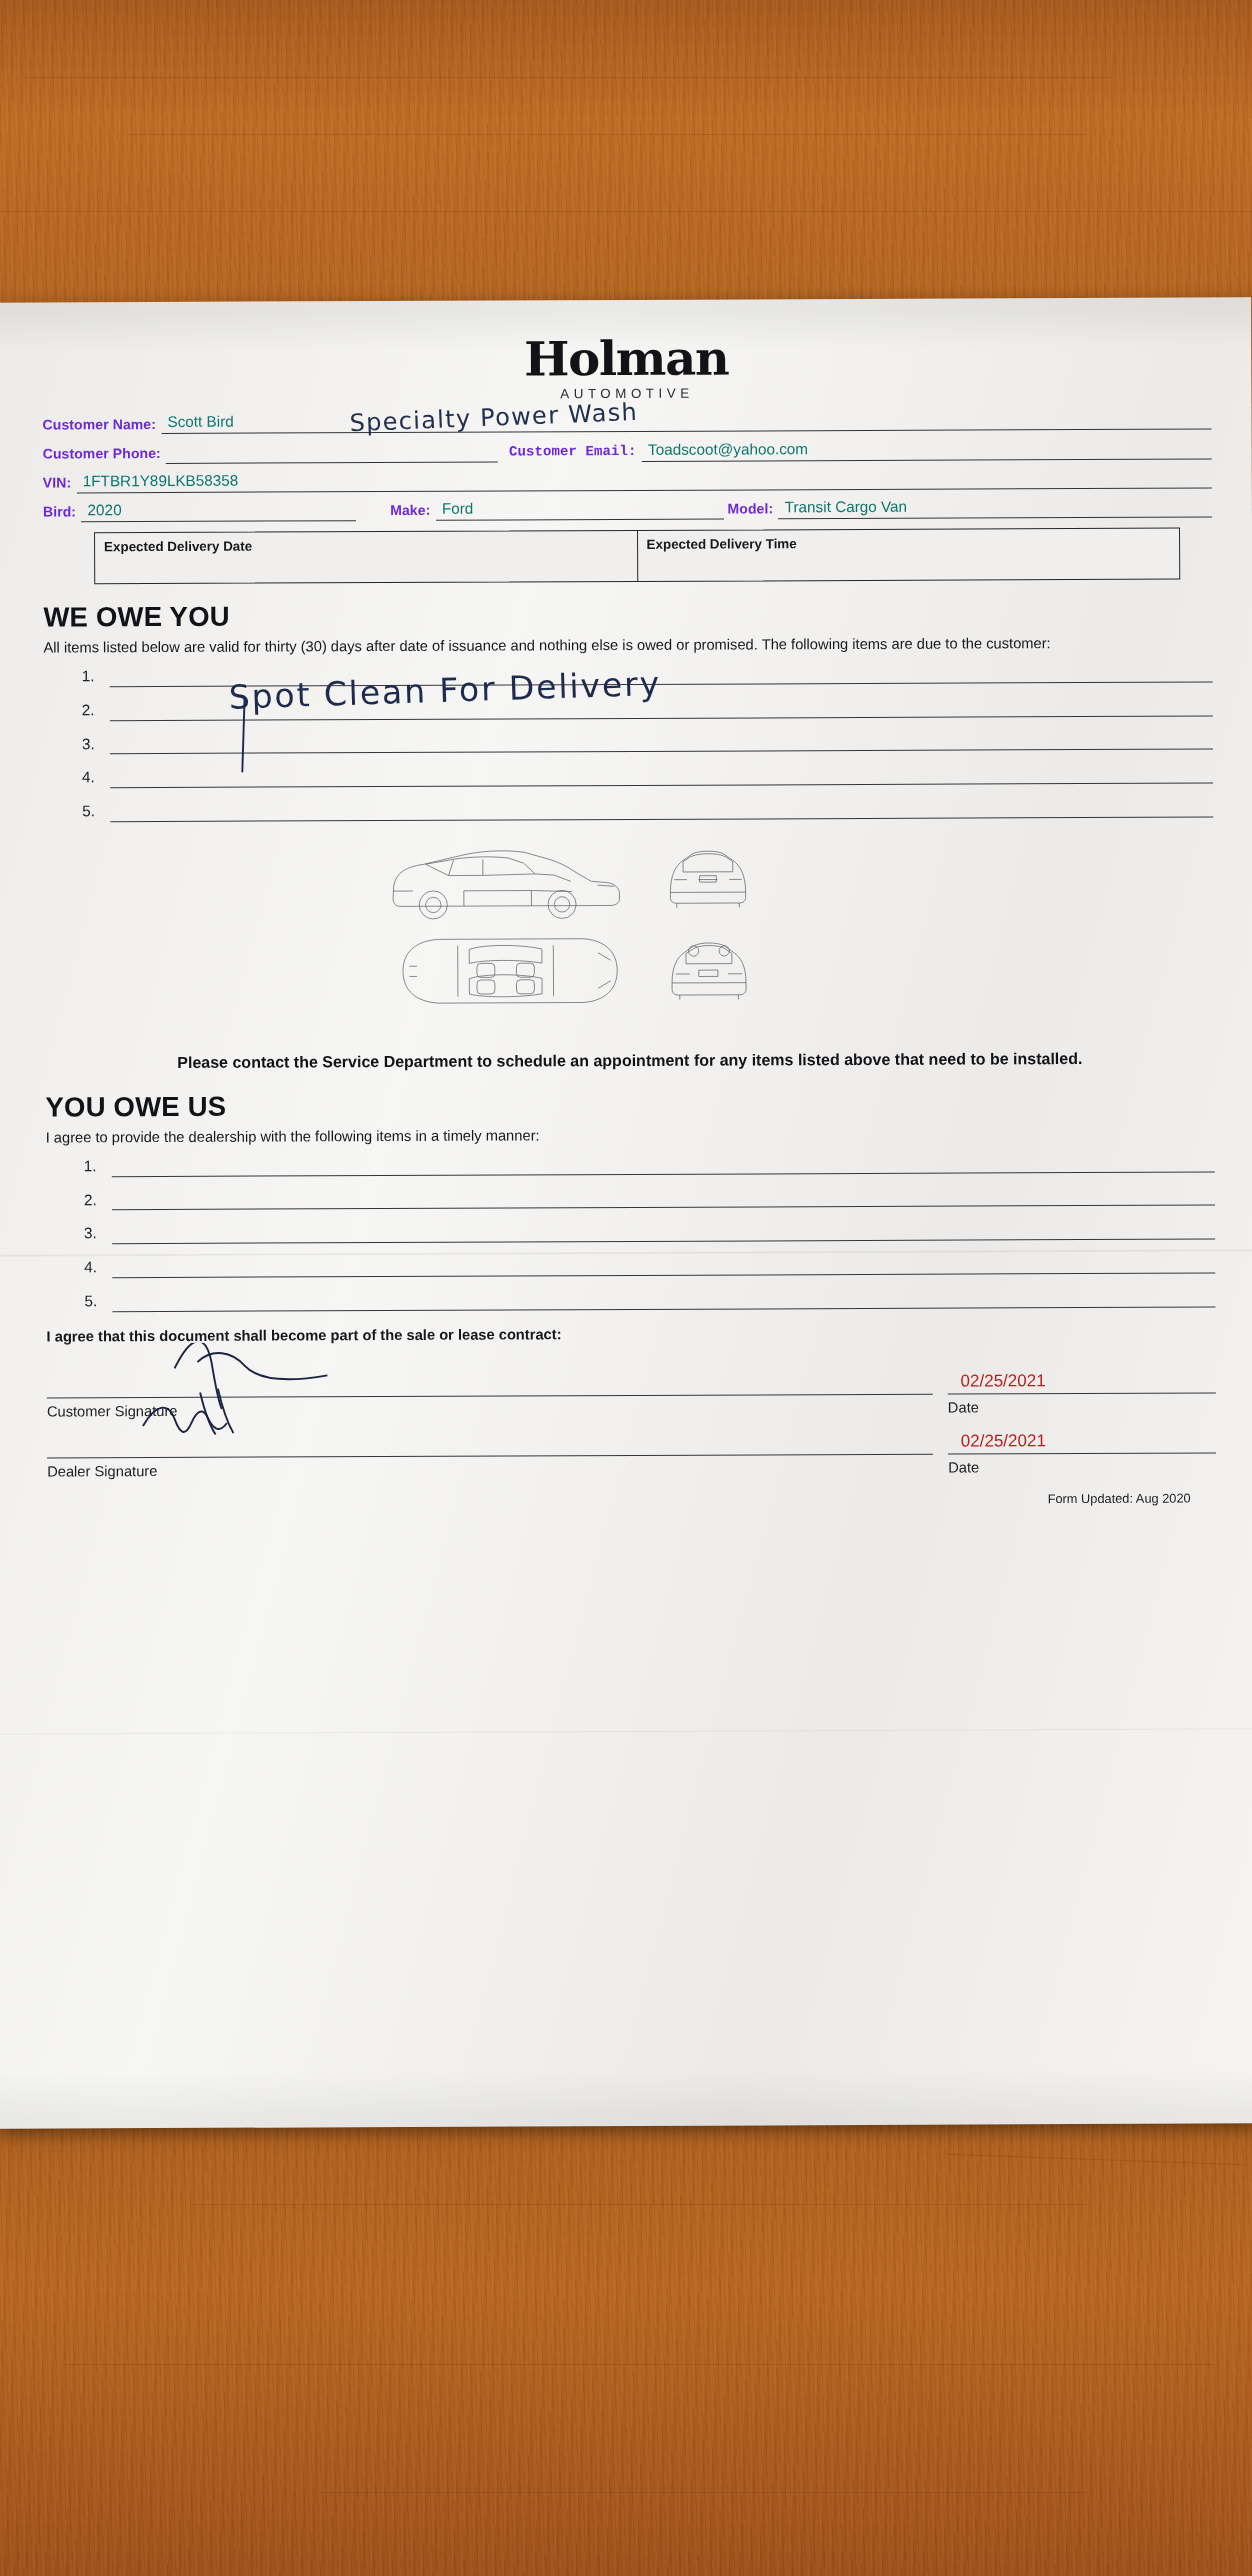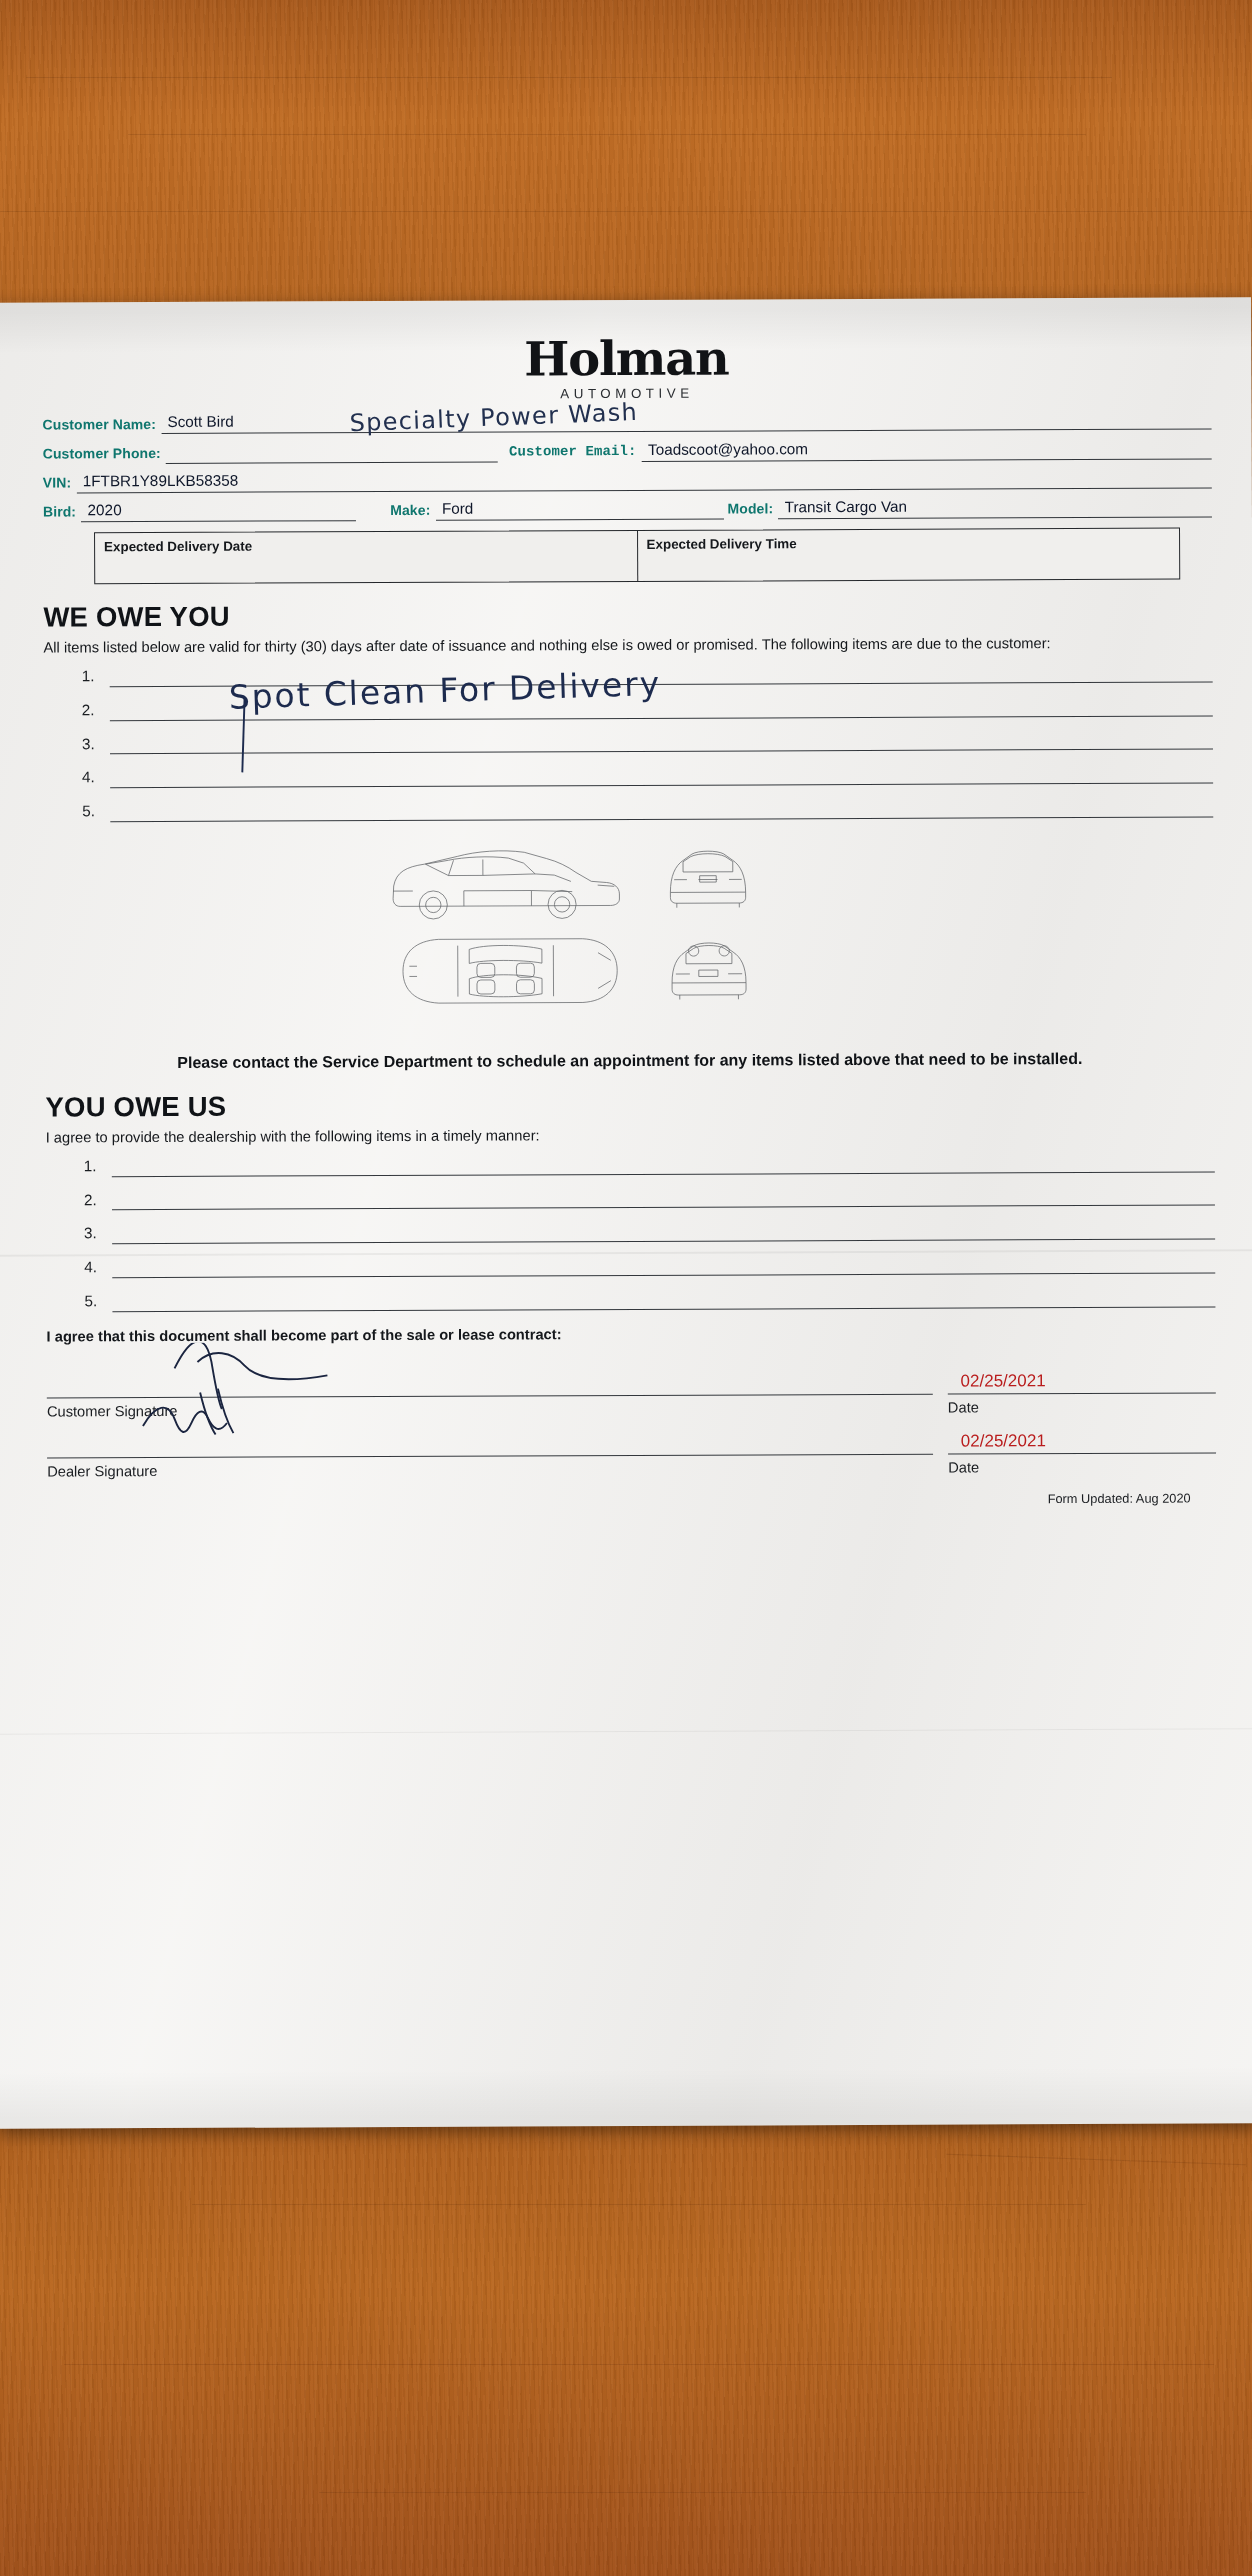--- a/index.html
+++ b/index.html
@@ -101,38 +101,38 @@
   .fields { margin-top: 12.8px; }
   .frow {
     display: flex;
     align-items: flex-end;
     margin-bottom: 10.2px;
     position: relative;
   }
   .flabel {
     font-size: 14px;
     font-weight: 700;
-    color: #0f766e;
+    color: #6d28d9;
     white-space: nowrap;
     padding-bottom: 2.6px;
     letter-spacing: 0.1px;
   }
   .fline {
     flex: 1;
     border-bottom: 1px solid #31353a;
     position: relative;
     min-height: 19px;
     margin-left: 5.1px;
   }
   .fval {
     position: absolute;
     left: 6.4px;
     bottom: 1.9px;
     font-size: 15.3px;
-    color: #0f172a;
+    color: #0f766e;
     font-family: "Liberation Sans", sans-serif;
     white-space: nowrap;
   }
   .hand-big {
     position: absolute;
     font-family: "DejaVu Sans", sans-serif;
     color: #22304f;
     font-size: 24px;
     letter-spacing: 1.3px;
     transform: rotate(-2deg);

